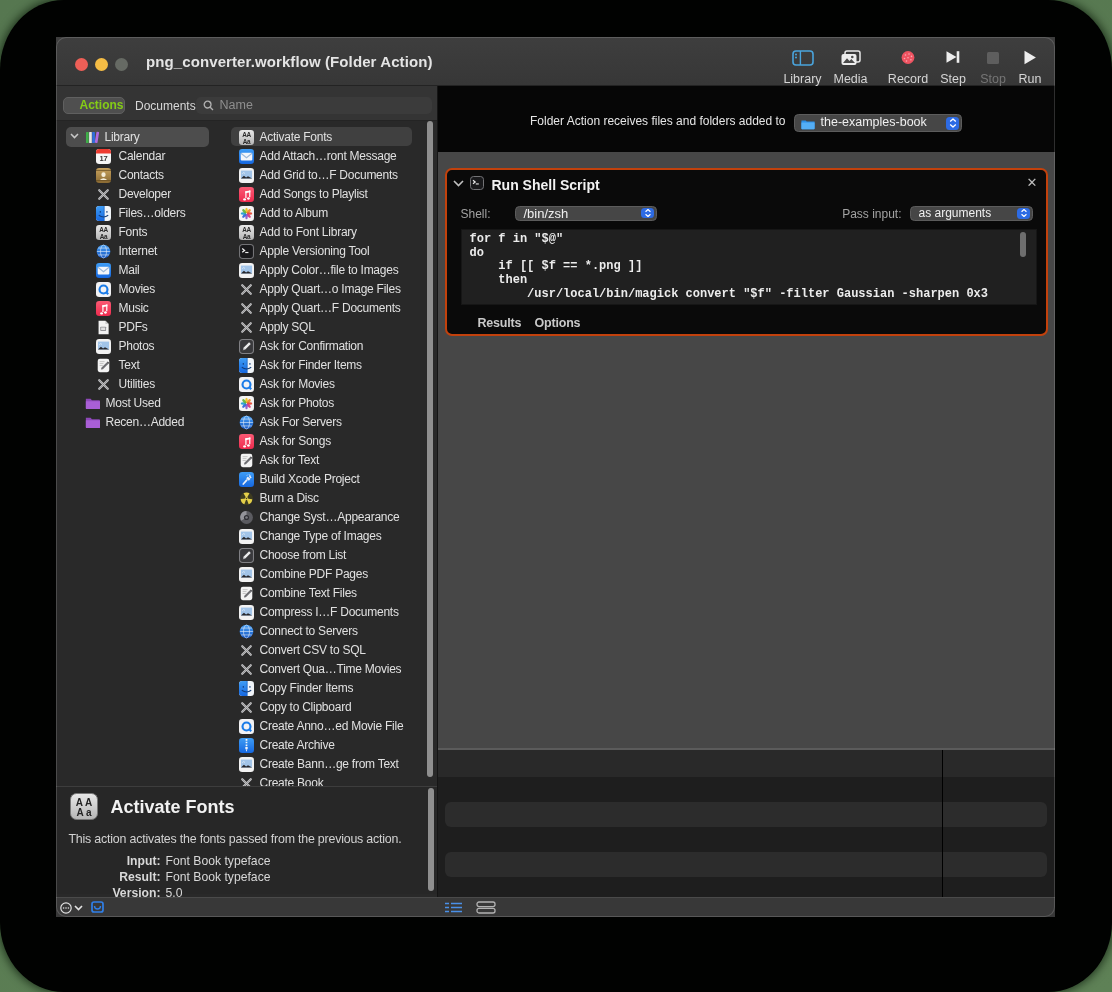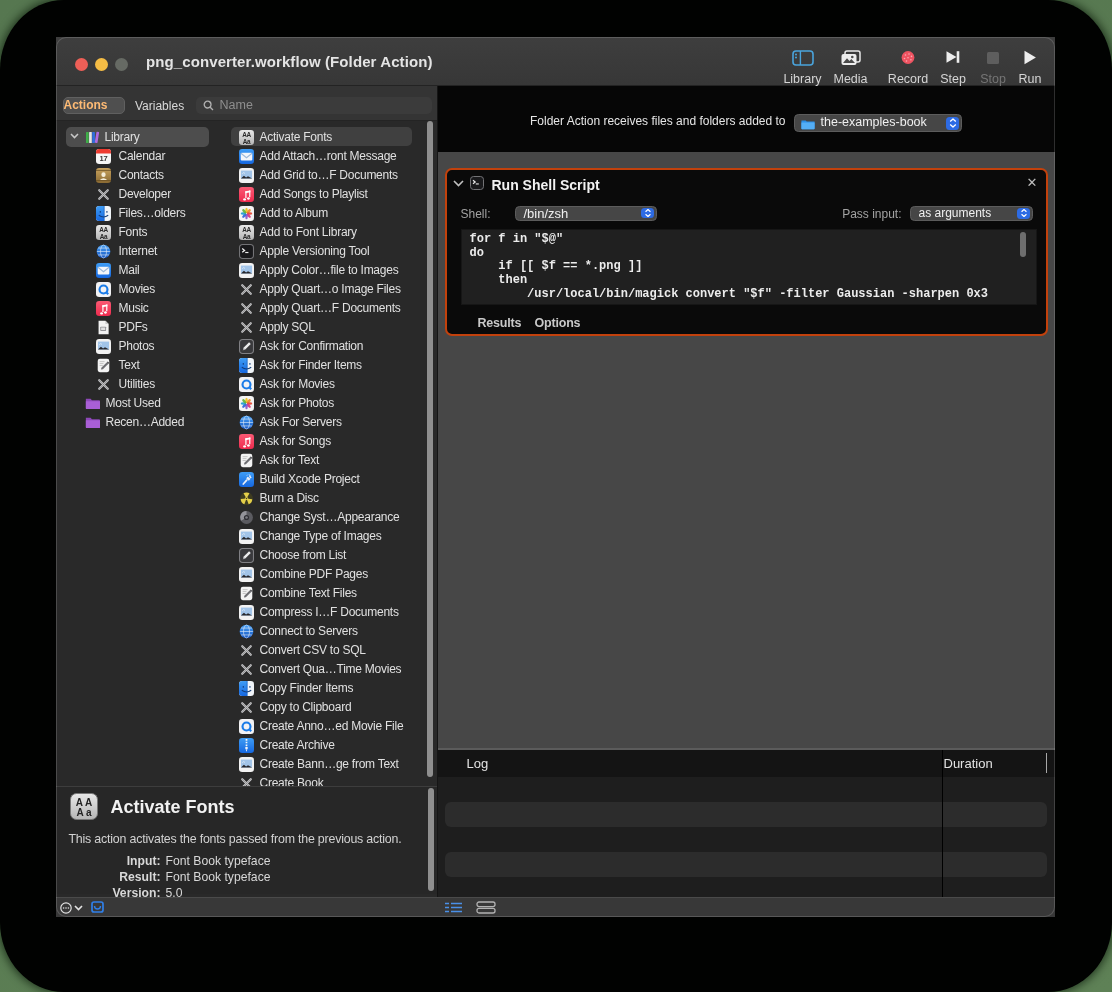--- a/index.html
+++ b/index.html
@@ -8,21 +8,21 @@
 .abs{position:absolute}
 
 #titlebar{left:0;top:0;width:999px;height:49px;background:linear-gradient(#3e3e3e,#373737);border-bottom:1px solid #232323;box-sizing:border-box}
 .light{position:absolute;top:20.5px;width:13px;height:13px;border-radius:50%}
 #title{position:absolute;left:90px;top:0;height:49px;line-height:49px;font-size:15px;font-weight:bold;color:#e4e4e4;letter-spacing:.1px}
 .tbi{position:absolute;top:0;height:49px;text-align:center;color:#d5d5d5;font-size:12.5px}
 .tbi .lbl{position:absolute;left:50%;transform:translateX(-50%);top:35px;white-space:nowrap}
 .tbi svg{position:absolute;left:50%;transform:translateX(-50%);top:13px}
 
 #tabstrip{left:0;top:49px;width:381px;height:35px;background:#343434;border-bottom:1px solid #242424;box-sizing:border-box}
-#actpill{left:6.5px;top:59.5px;width:62px;height:17px;background:#4f4f4f;border:1px solid #606060;border-radius:5px;box-sizing:border-box;text-align:left;line-height:15px;font-size:12px;font-weight:bold;color:#fdba74}
+#actpill{left:6.5px;top:59.5px;width:62px;height:17px;background:#4f4f4f;border:1px solid #606060;border-radius:5px;box-sizing:border-box;text-align:right;line-height:15px;font-size:12px;font-weight:bold;color:#84cc16}
 #vartab{left:79px;top:61.5px;font-size:12px;color:#d8d8d8}
 #search{left:139.5px;top:59.5px;width:236px;height:17px;background:#3b3b3b;border-radius:5px}
 #search .ph{position:absolute;left:24px;top:1.5px;font-size:12.5px;color:#8e8e8e}
 #lists{left:0;top:84px;width:381px;height:665px;background:#292929}
 .r{position:absolute;height:19px;display:flex;align-items:center;font-size:12px;letter-spacing:-.25px;color:#e0e0e0;white-space:nowrap}
 .r svg{width:15px;height:15px;margin-right:6px;flex:none}
 .rs svg{margin-right:8px}
 .rm svg{margin-right:5.5px}
 .pill{position:absolute;border-radius:5px}
 
@@ -107,21 +107,21 @@
     </div>
   <div class="tbi" style="left:944px;width:60px">
       <svg width="13" height="15" viewBox="0 0 13 15">
         <path d="M1 .8 12.4 7.5 1 14.2z" fill="#ededed"></path>
       </svg>
       <span class="lbl">Run</span>
     </div>
 
   <div class="abs" id="tabstrip"></div>
   <div class="abs" id="actpill">Actions</div>
-  <div class="abs" id="vartab">Variables</div>
+  <div class="abs" id="vartab">Documents</div>
   <div class="abs" id="search">
       <svg style="position:absolute;left:7px;top:3px" width="11" height="11" viewBox="0 0 11 11">
         <circle cx="4.6" cy="4.6" r="3.4" fill="none" stroke="#b0b0b0" stroke-width="1.3"></circle>
         <line x1="7.2" y1="7.2" x2="10" y2="10" stroke="#b0b0b0" stroke-width="1.3"></line>
       </svg>
       <span class="ph">Name</span>
     </div>
   <div class="abs" id="lists">
     <div class="pill" style="left:9.5px;top:5.5px;width:143px;height:20px;background:#4d4d4d"></div>
     <svg class="abs" style="left:13.5px;top:12px" width="9" height="6" viewBox="0 0 9 6">
@@ -301,25 +301,20 @@
         <span class="abs" style="left:109.5px;top:16px">Font Book typeface</span>
       <b class="abs" style="right:276.5px;top:32px">Version:</b>
         <span class="abs" style="left:109.5px;top:32px">5.0</span>
     </div>
   </div>
   <div class="sb" style="left:371.5px;top:751px;height:103px"></div>
   <div class="abs" id="vdiv"></div>
   <div class="abs" id="rtop"></div>
   <div class="abs" id="rwork"></div>
   <div class="abs" id="rdiv"></div>
-  <div class="abs" id="loghead">
-      <span style="position:absolute;left:29px;top:6px">Log</span>
-      <span style="position:absolute;left:506px;top:6px">Duration</span>
-      <span style="position:absolute;left:608px;top:3px;width:1.5px;height:20px;background:#a8a8a8"></span>
-    </div>
   <div class="abs" id="logrows">
       <div class="lrow" style="top:25px"></div>
       <div class="lrow" style="top:75px"></div>
     </div>
   <div class="abs" id="coldiv"></div>
   <div class="abs" style="right:269.5px;top:77px;font-size:12px;color:#e6e6e6">Folder Action receives files and folders added to</div>
   <div class="dd" style="left:737.5px;top:77px;width:168px;height:18px">
       <svg style="position:absolute;left:6px;top:3.5px" width="14" height="11">
         <use href="#b-bluefolder"></use>
       </svg>

